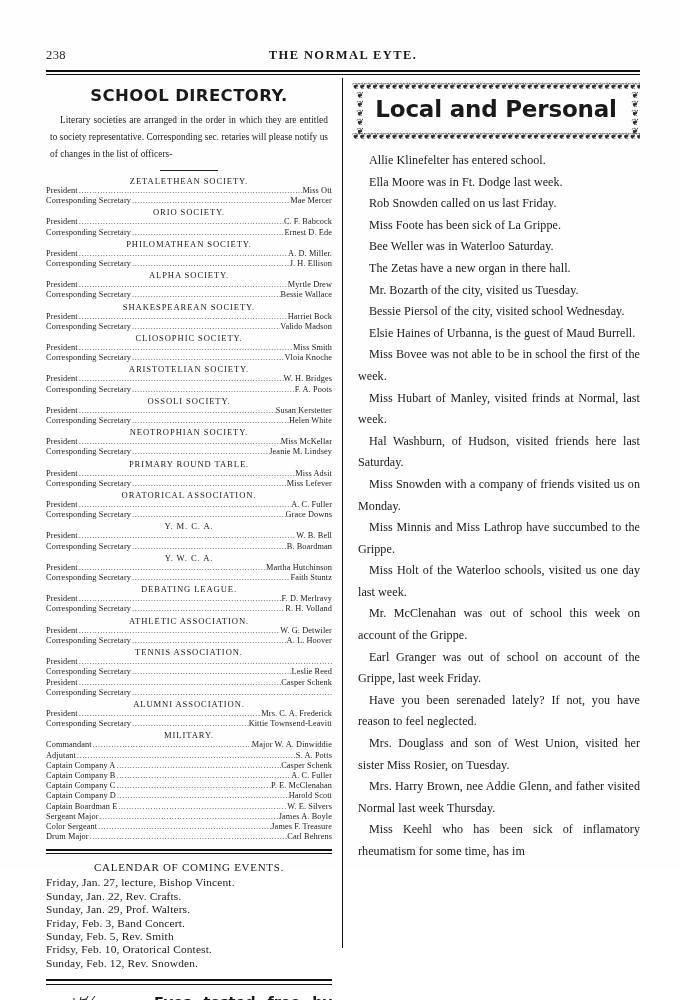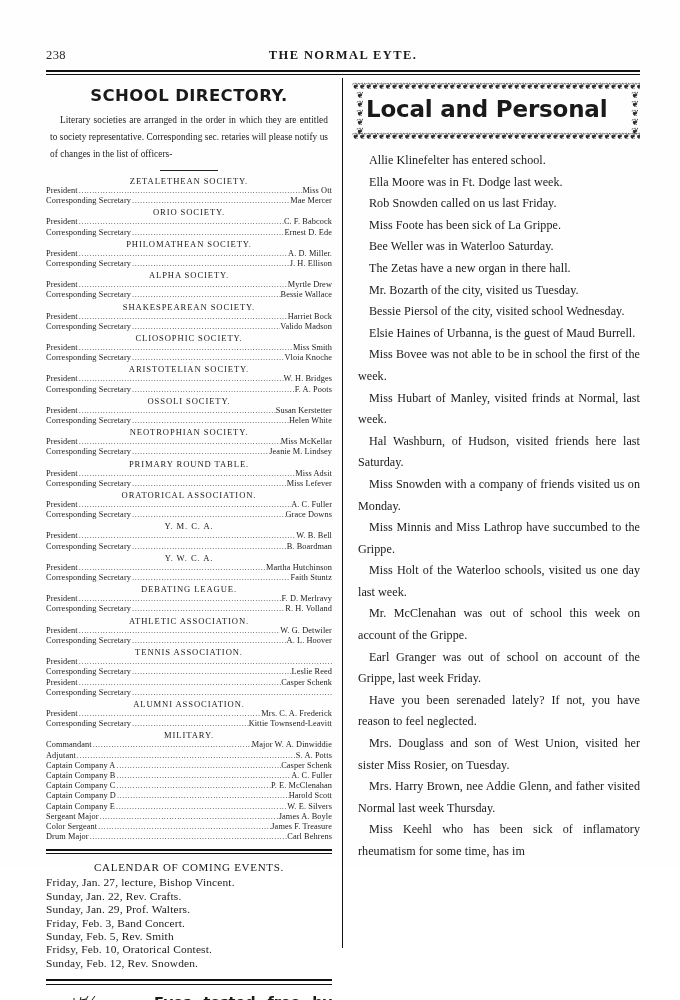--- a/index.html
+++ b/index.html
@@ -204,20 +204,21 @@
   }
   .lp-orn-r {
     left: 276px; top: 8px; width: 11px; height: 46px;
     writing-mode: vertical-rl;
     letter-spacing: -1.1px;
   }
   .lp-title {
     position: absolute;
     left: 14px; top: 14px;
     width: 260px;
+    text-align: center;
     font-family: "DejaVu Sans", sans-serif;
     font-weight: bold;
     font-size: 23px;
     letter-spacing: -.2px;
   }
 
   
   .news {
     font-size: 12.1px;
     line-height: 21.6px;
@@ -471,21 +472,21 @@
           <span class="off-role">Captain Company C</span>
           <span class="off-dots">........................................................................................................................</span>
           <span class="off-name">P. E. McClenahan</span>
         </div>
         <div class="off-row">
           <span class="off-role">Captain Company D</span>
           <span class="off-dots">........................................................................................................................</span>
           <span class="off-name">Harold Scott</span>
         </div>
         <div class="off-row">
-          <span class="off-role">Captain Company E</span>
+          <span class="off-role">Captain Boardman E</span>
           <span class="off-dots">........................................................................................................................</span>
           <span class="off-name">W. E. Silvers</span>
         </div>
         <div class="off-row">
           <span class="off-role">Sergeant Major</span>
           <span class="off-dots">........................................................................................................................</span>
           <span class="off-name">James A. Boyle</span>
         </div>
         <div class="off-row">
           <span class="off-role">Color Sergeant</span>

